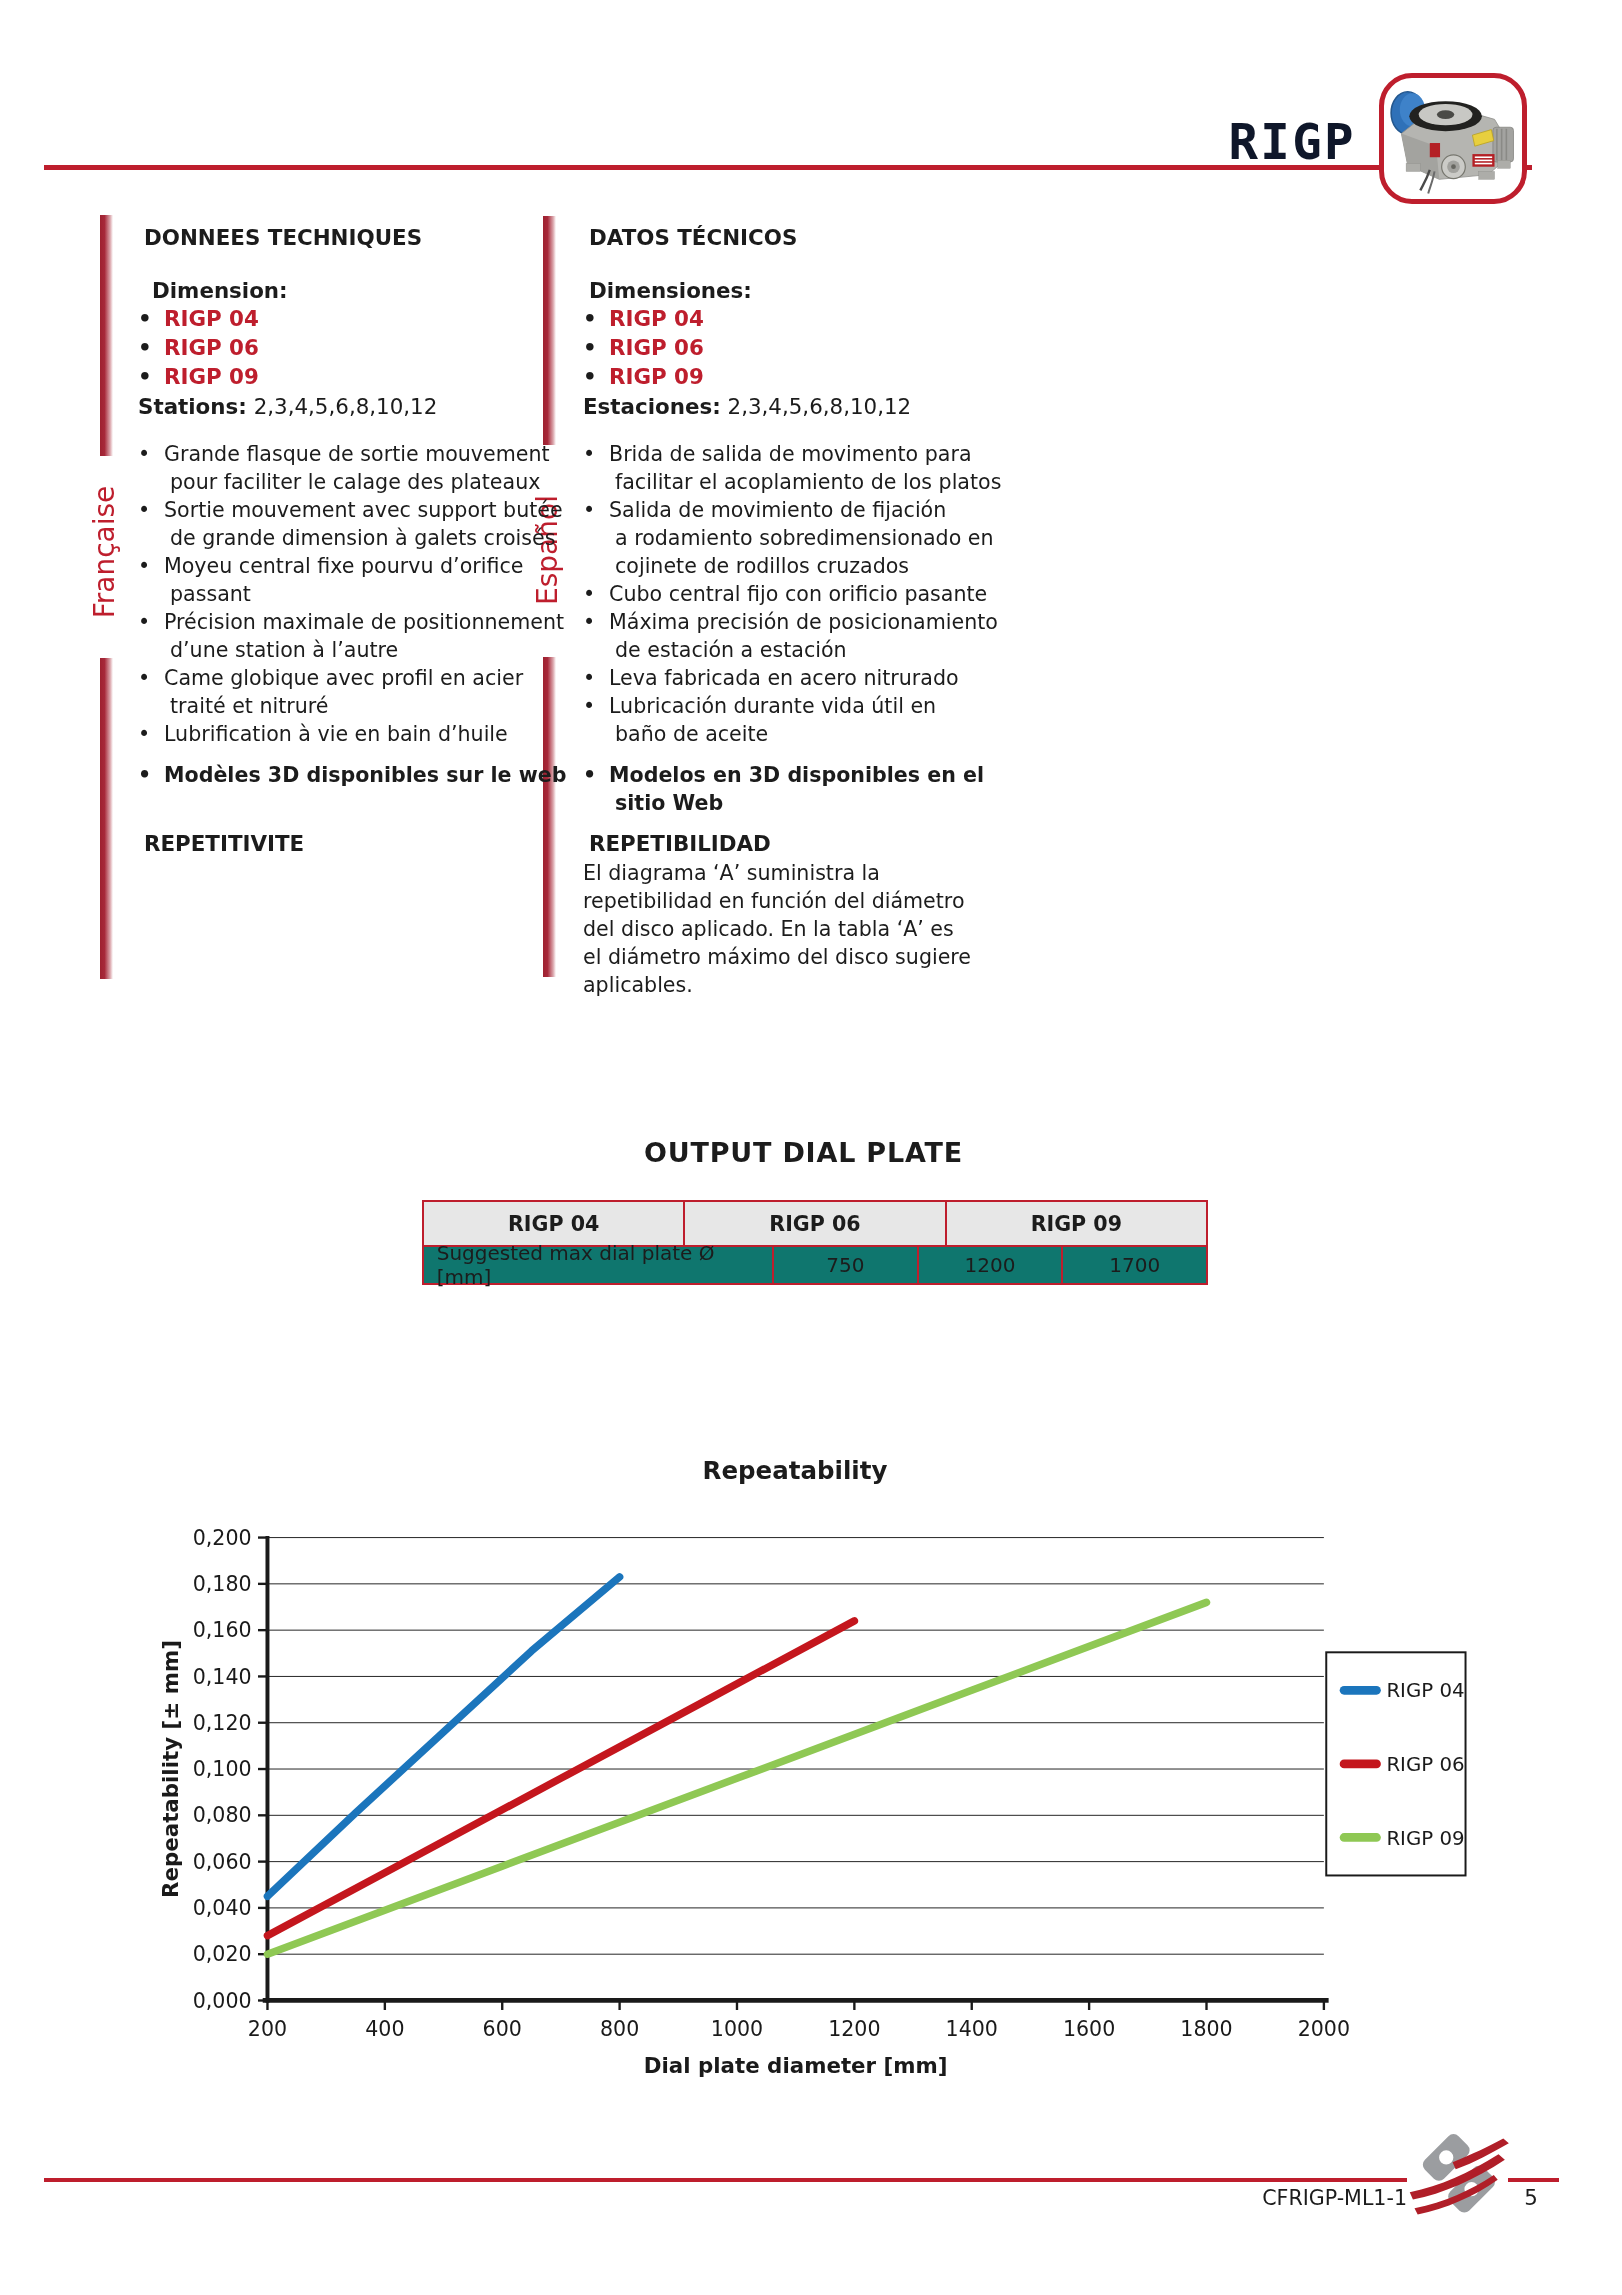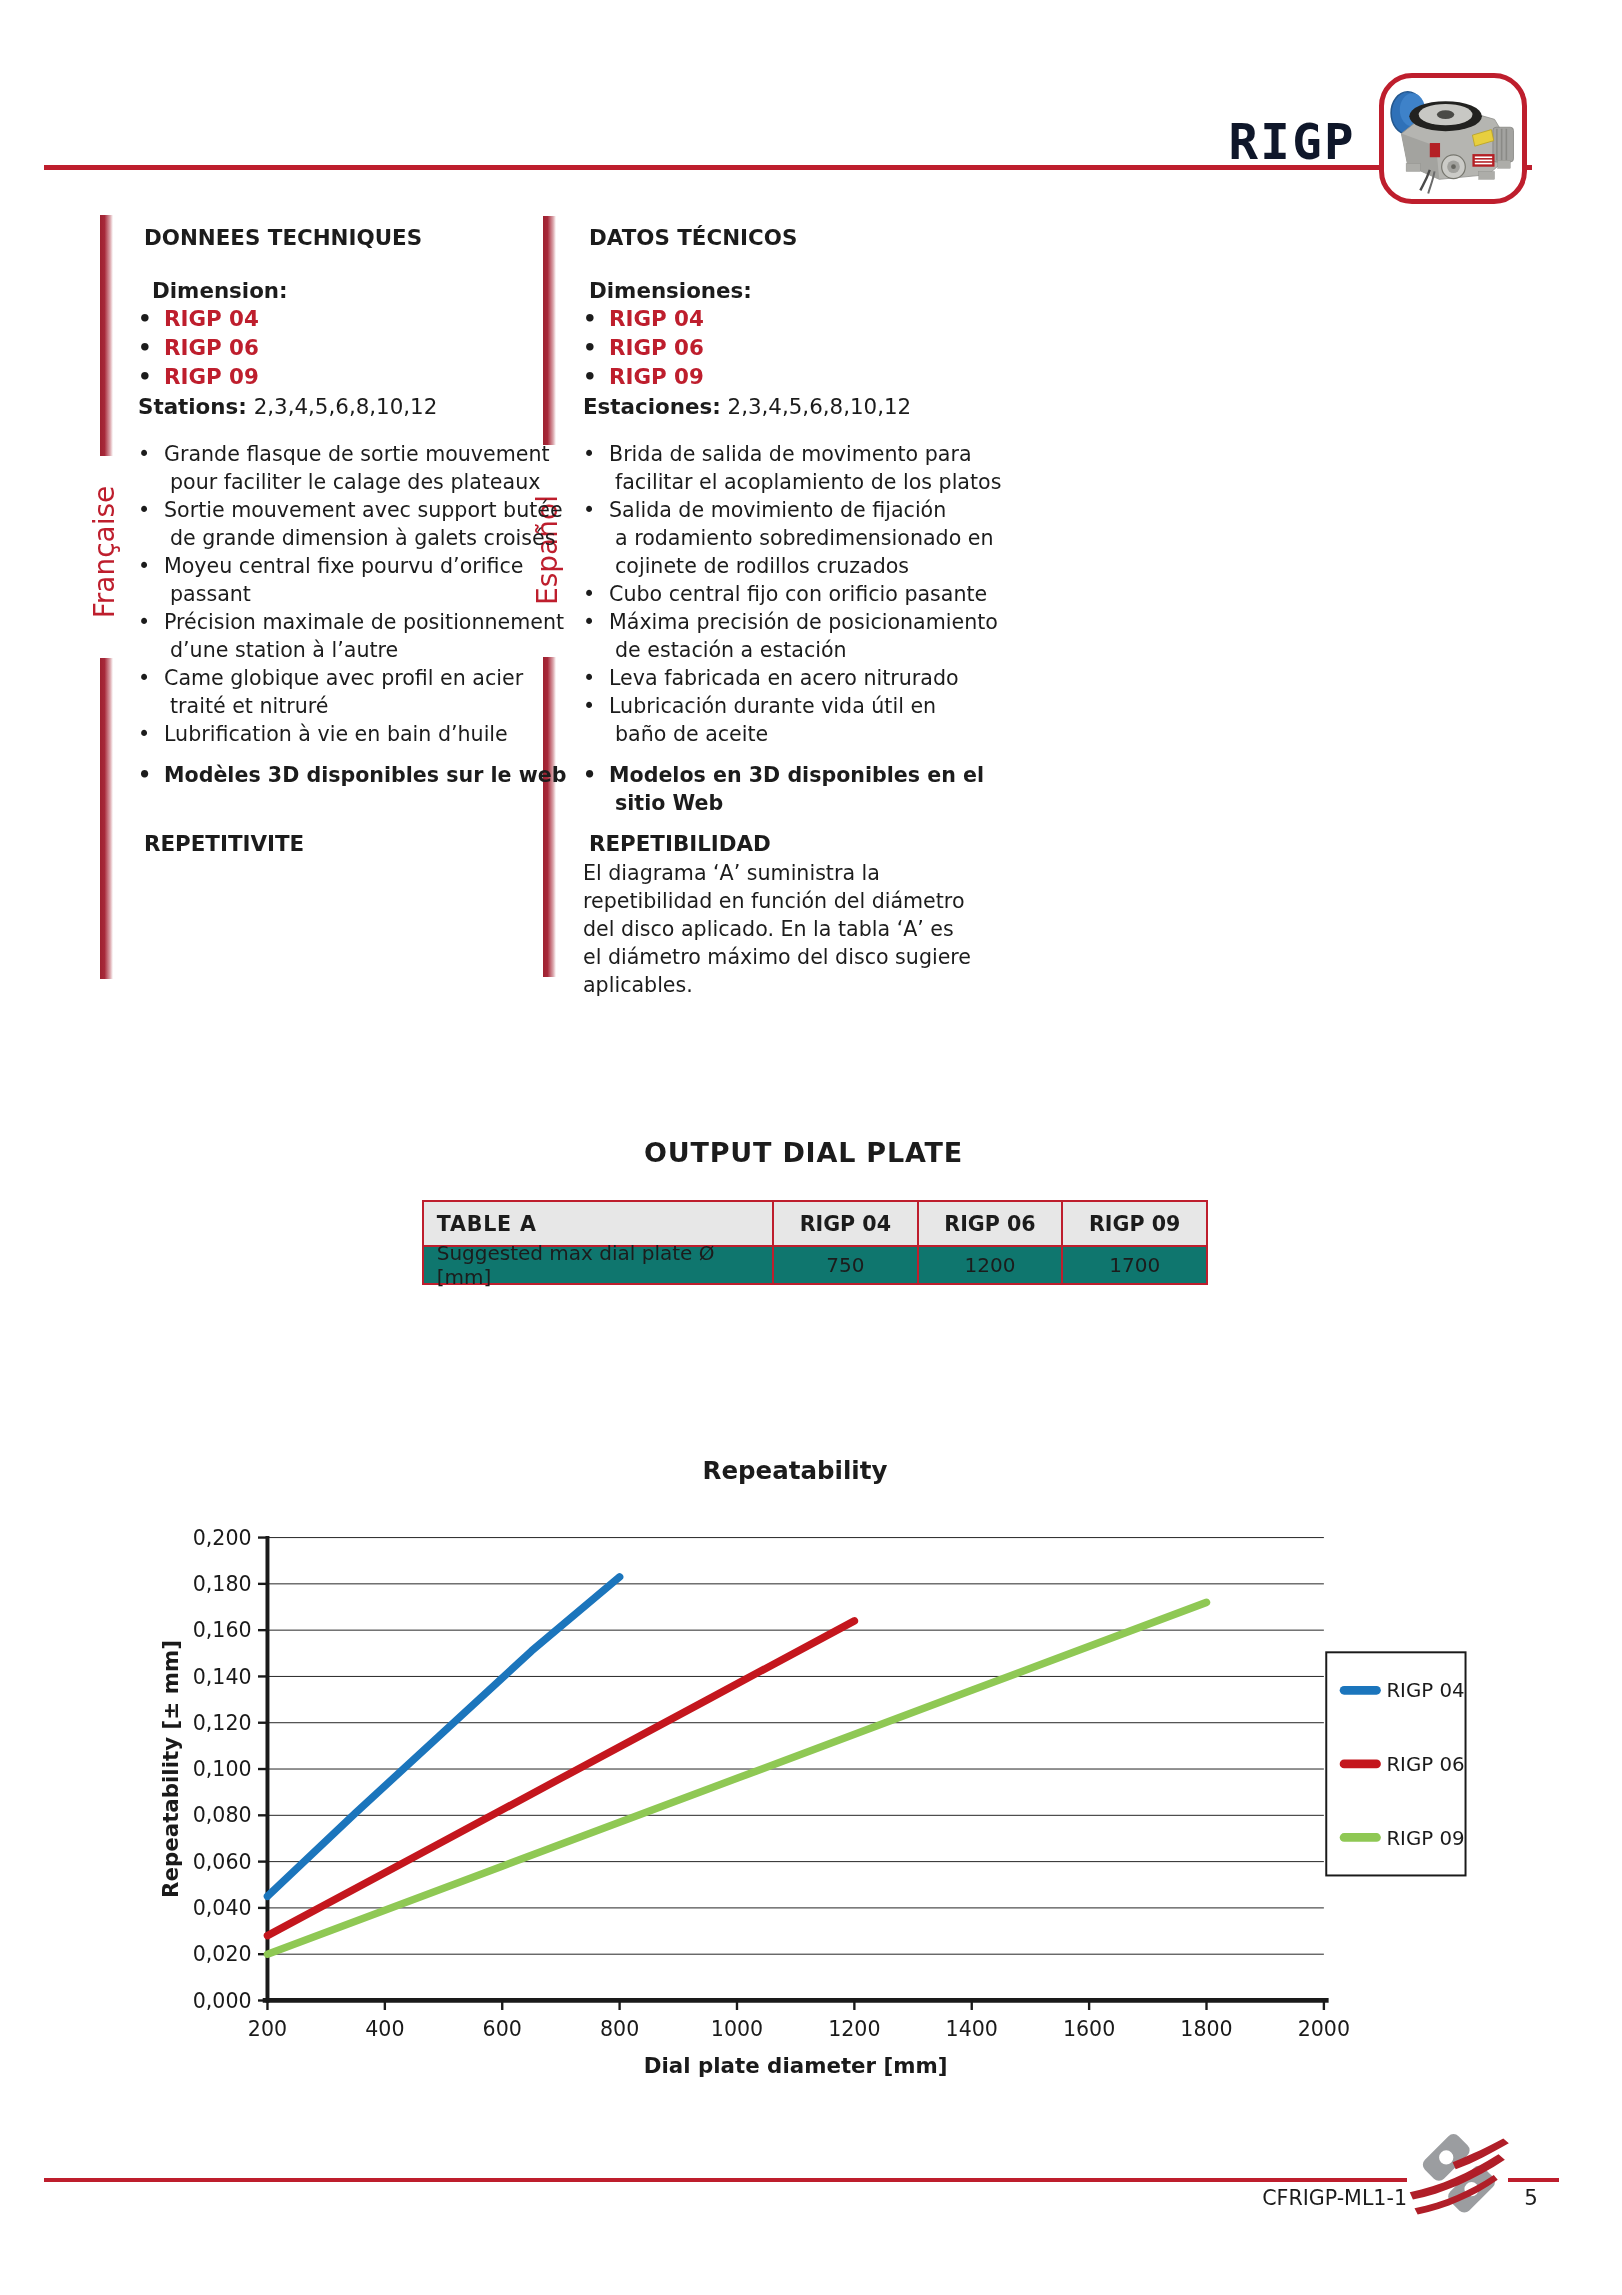--- a/index.html
+++ b/index.html
@@ -164,21 +164,20 @@
       <div style="height: 28px; line-height: 28px; white-space: nowrap;">repetibilidad  en función del diámetro</div>
       <div style="height: 28px; line-height: 28px; white-space: nowrap;">del disco aplicado.  En la tabla ‘A’ es</div>
       <div style="height: 28px; line-height: 28px; white-space: nowrap;">el diámetro máximo del disco sugiere</div>
       <div style="height: 28px; line-height: 28px; white-space: nowrap;">aplicables.</div>
     </div>
 
   <div class="odp-title">OUTPUT DIAL PLATE</div>
 
   <div class="tablea">
     <div class="trow head">
-      <div class="tcell c0">TABLE A</div>
       <div class="tcell c1">RIGP 04</div>
       <div class="tcell c2">RIGP 06</div>
       <div class="tcell c3">RIGP 09</div>
     </div>
     <div class="trow data">
       <div class="tcell c0">Suggested max dial plate Ø [mm]</div>
       <div class="tcell c1">750</div>
       <div class="tcell c2">1200</div>
       <div class="tcell c3">1700</div>
     </div>

